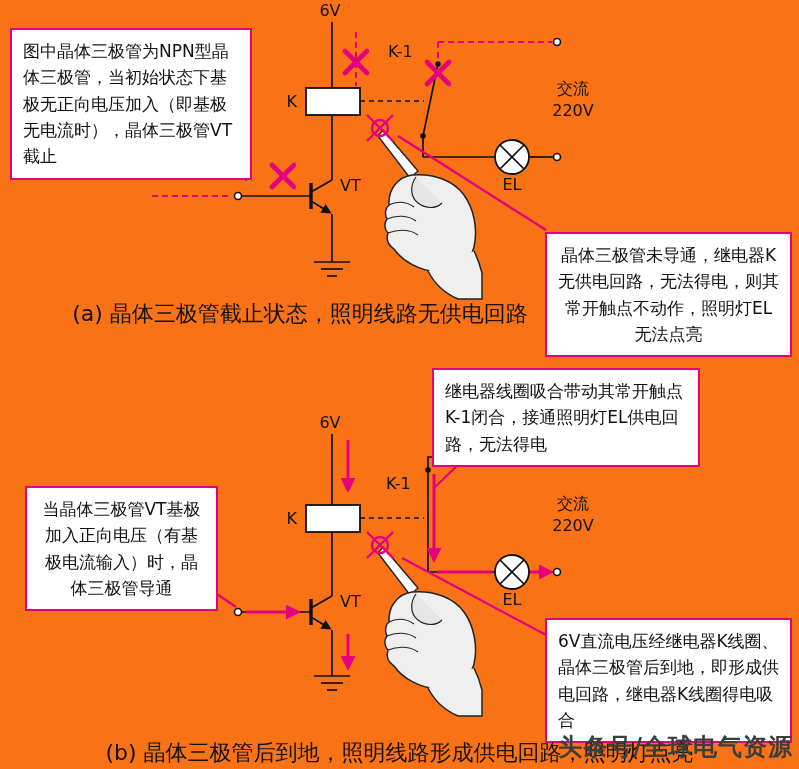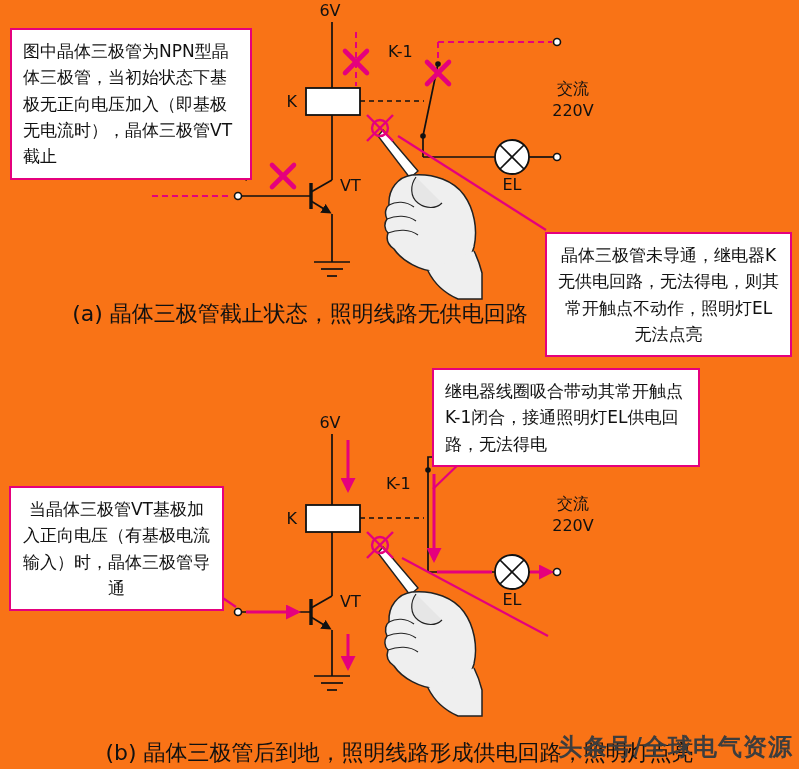--- a/index.html
+++ b/index.html
@@ -202,22 +202,23 @@
     <text class="lbl" x="573" y="509" text-anchor="middle">交流</text>
     <text class="lbl" x="573" y="531" text-anchor="middle">220V</text>
   </svg>
 
   <div class="callout" style="left:10px; top:28px; width:242px;">图中晶体三极管为NPN型晶体三极管，当初始状态下基极无正向电压加入（即基极无电流时），晶体三极管VT截止</div>
 
   <div class="callout center" style="left:545px; top:196px; width:247px;margin-top:36px;">晶体三极管未导通，继电器K无供电回路，无法得电，则其常开触点不动作，照明灯EL无法点亮</div>
 
   <div class="callout" style="left:432px; top:368px; width:268px;">继电器线圈吸合带动其常开触点K-1闭合，接通照明灯EL供电回路，无法得电</div>
 
-  <div class="callout center" style="left:9px; top:486px; width:215px;">当晶体三极管VT基极加入正向电压（有基极电流输入）时，晶体三极管导通</div>
-
+  <div class="callout center" style="left:25px; top:486px; width:193px;">当晶体三极管VT基极加入正向电压（有基极电流输入）时，晶体三极管导通</div>
+
+  <div class="callout" style="left:545px; top:618px; width:247px;">6V直流电压经继电器K线圈、晶体三极管后到地，即形成供电回路，继电器K线圈得电吸合</div>
 
   <div class="caption" style="left:40px; top:299px; width:520px;">(a) 晶体三极管截止状态，照明线路无供电回路</div>
 
   <div class="caption" style="left:0; top:738px; width:799px;">(b) 晶体三极管后到地，照明线路形成供电回路，照明灯点亮</div>
 
   <div class="watermark">头条号/全球电气资源</div>
 
 </div>
 
 </body></html>

